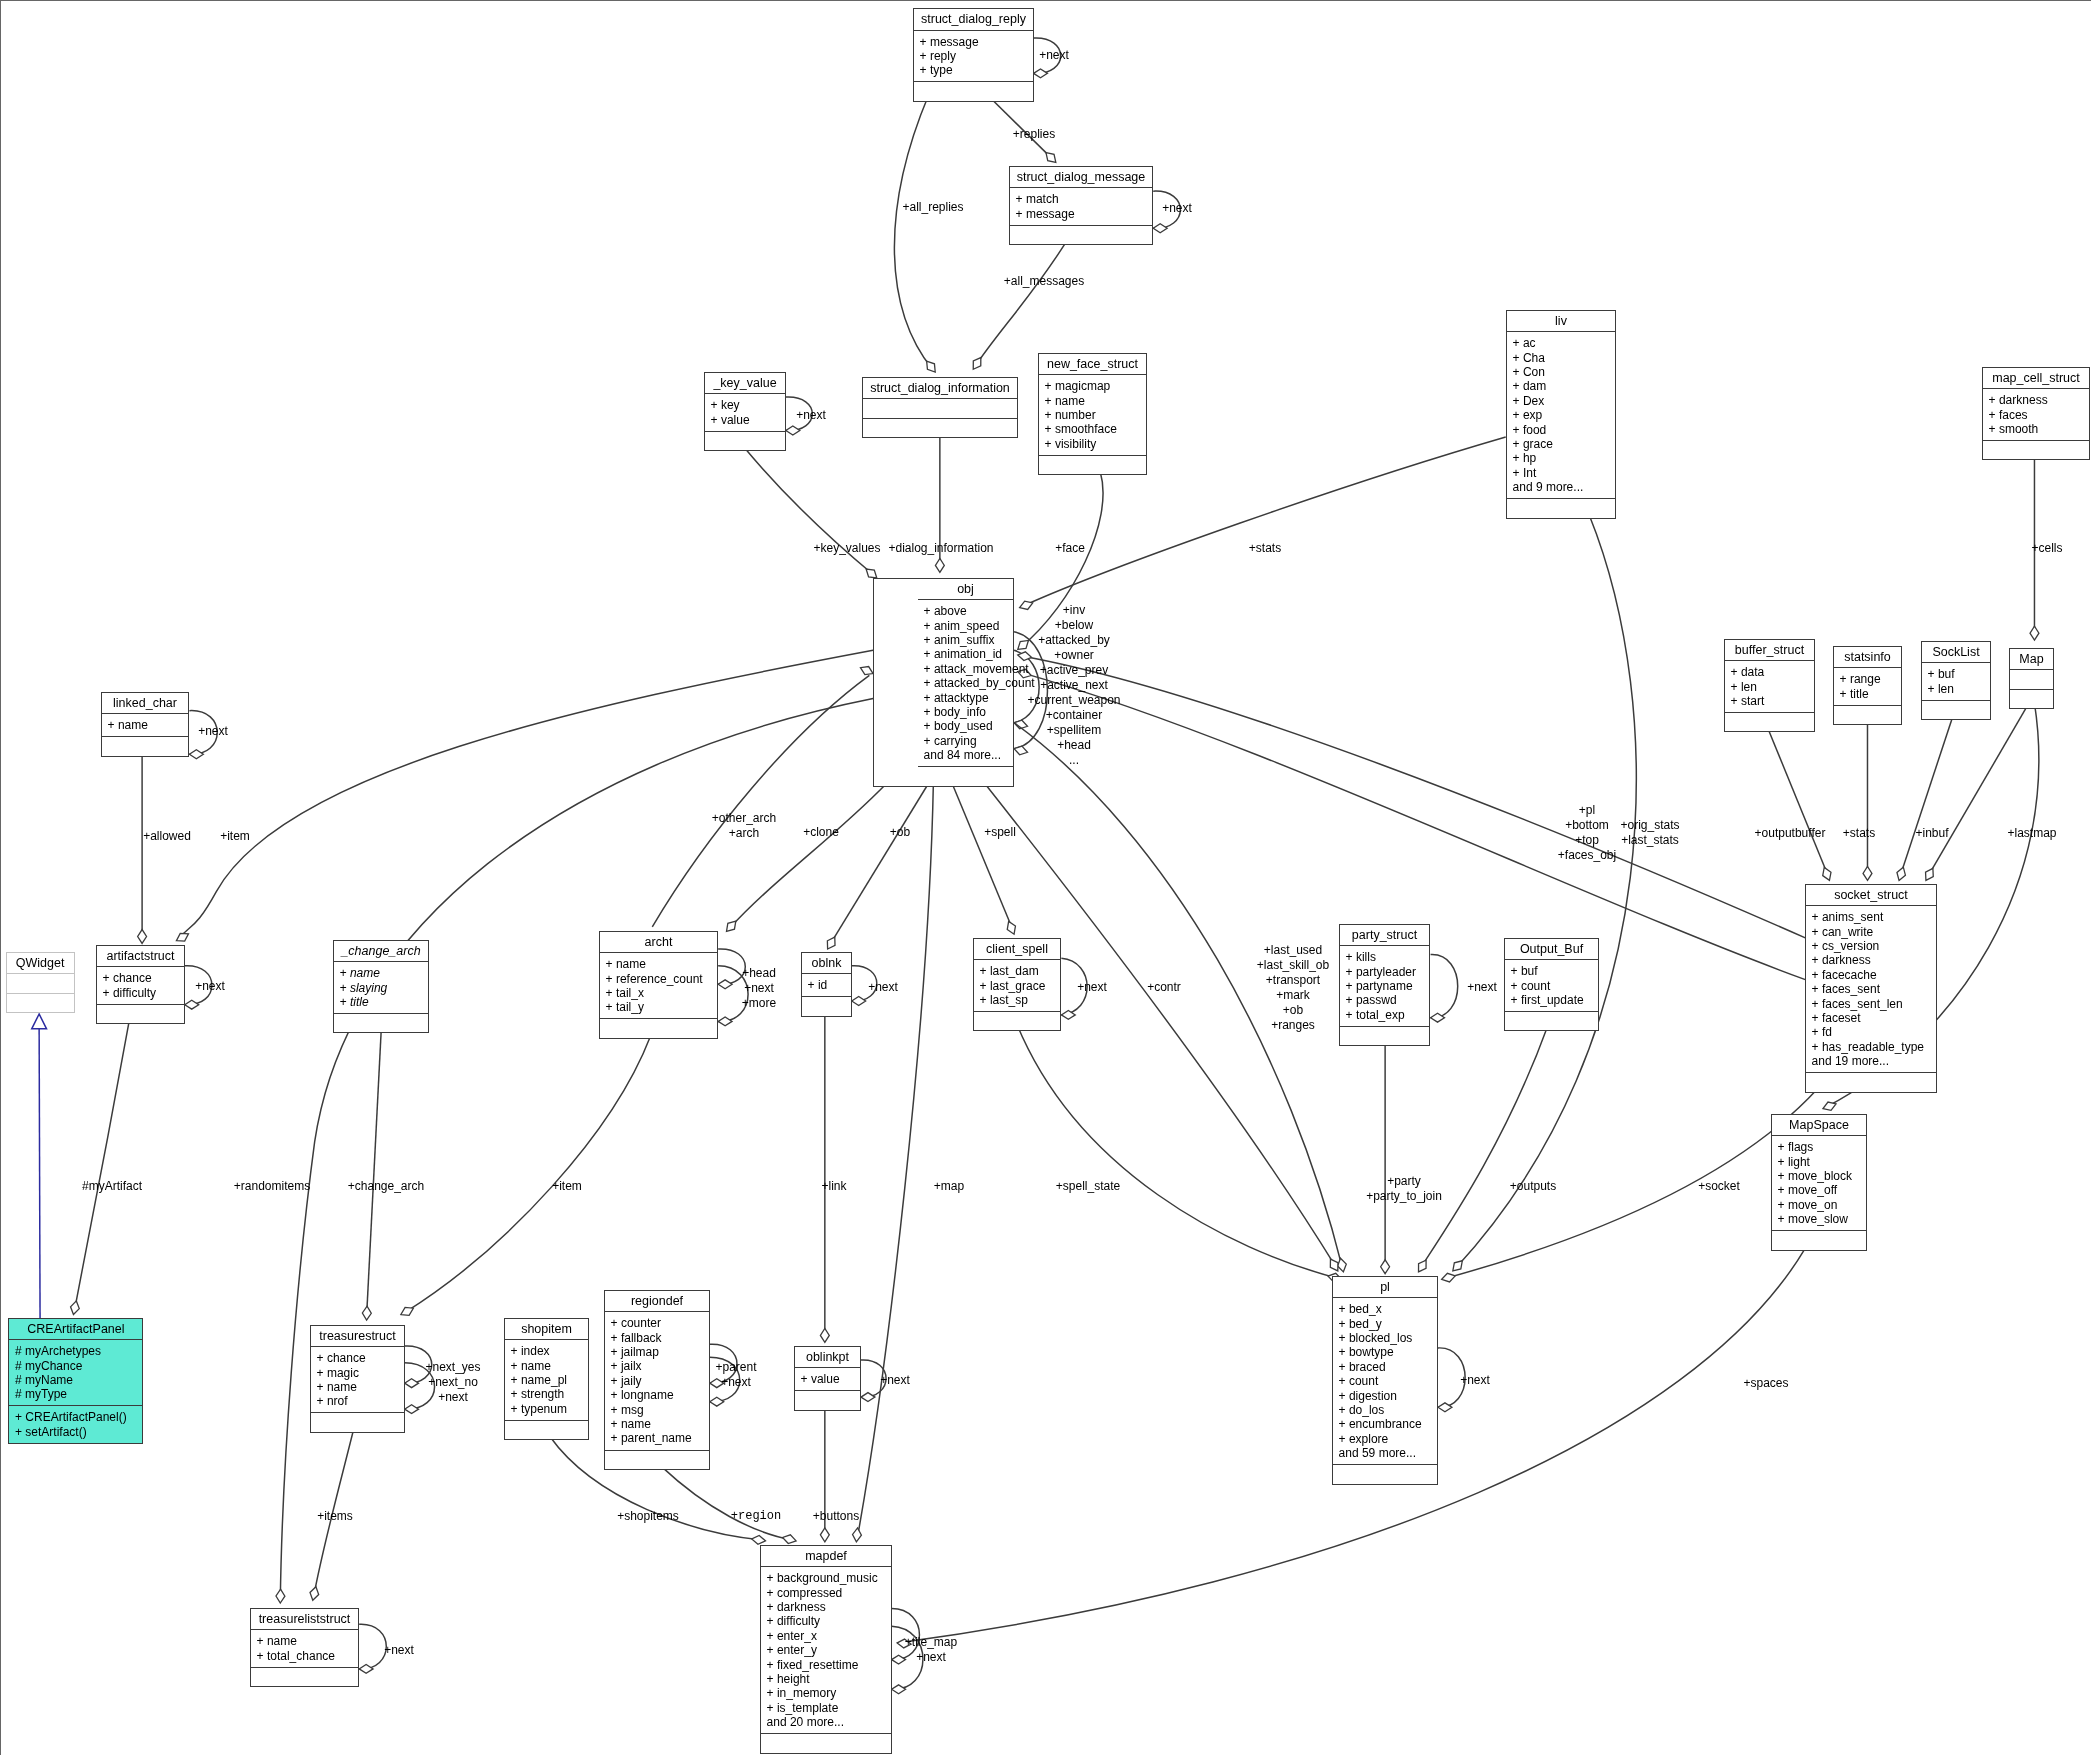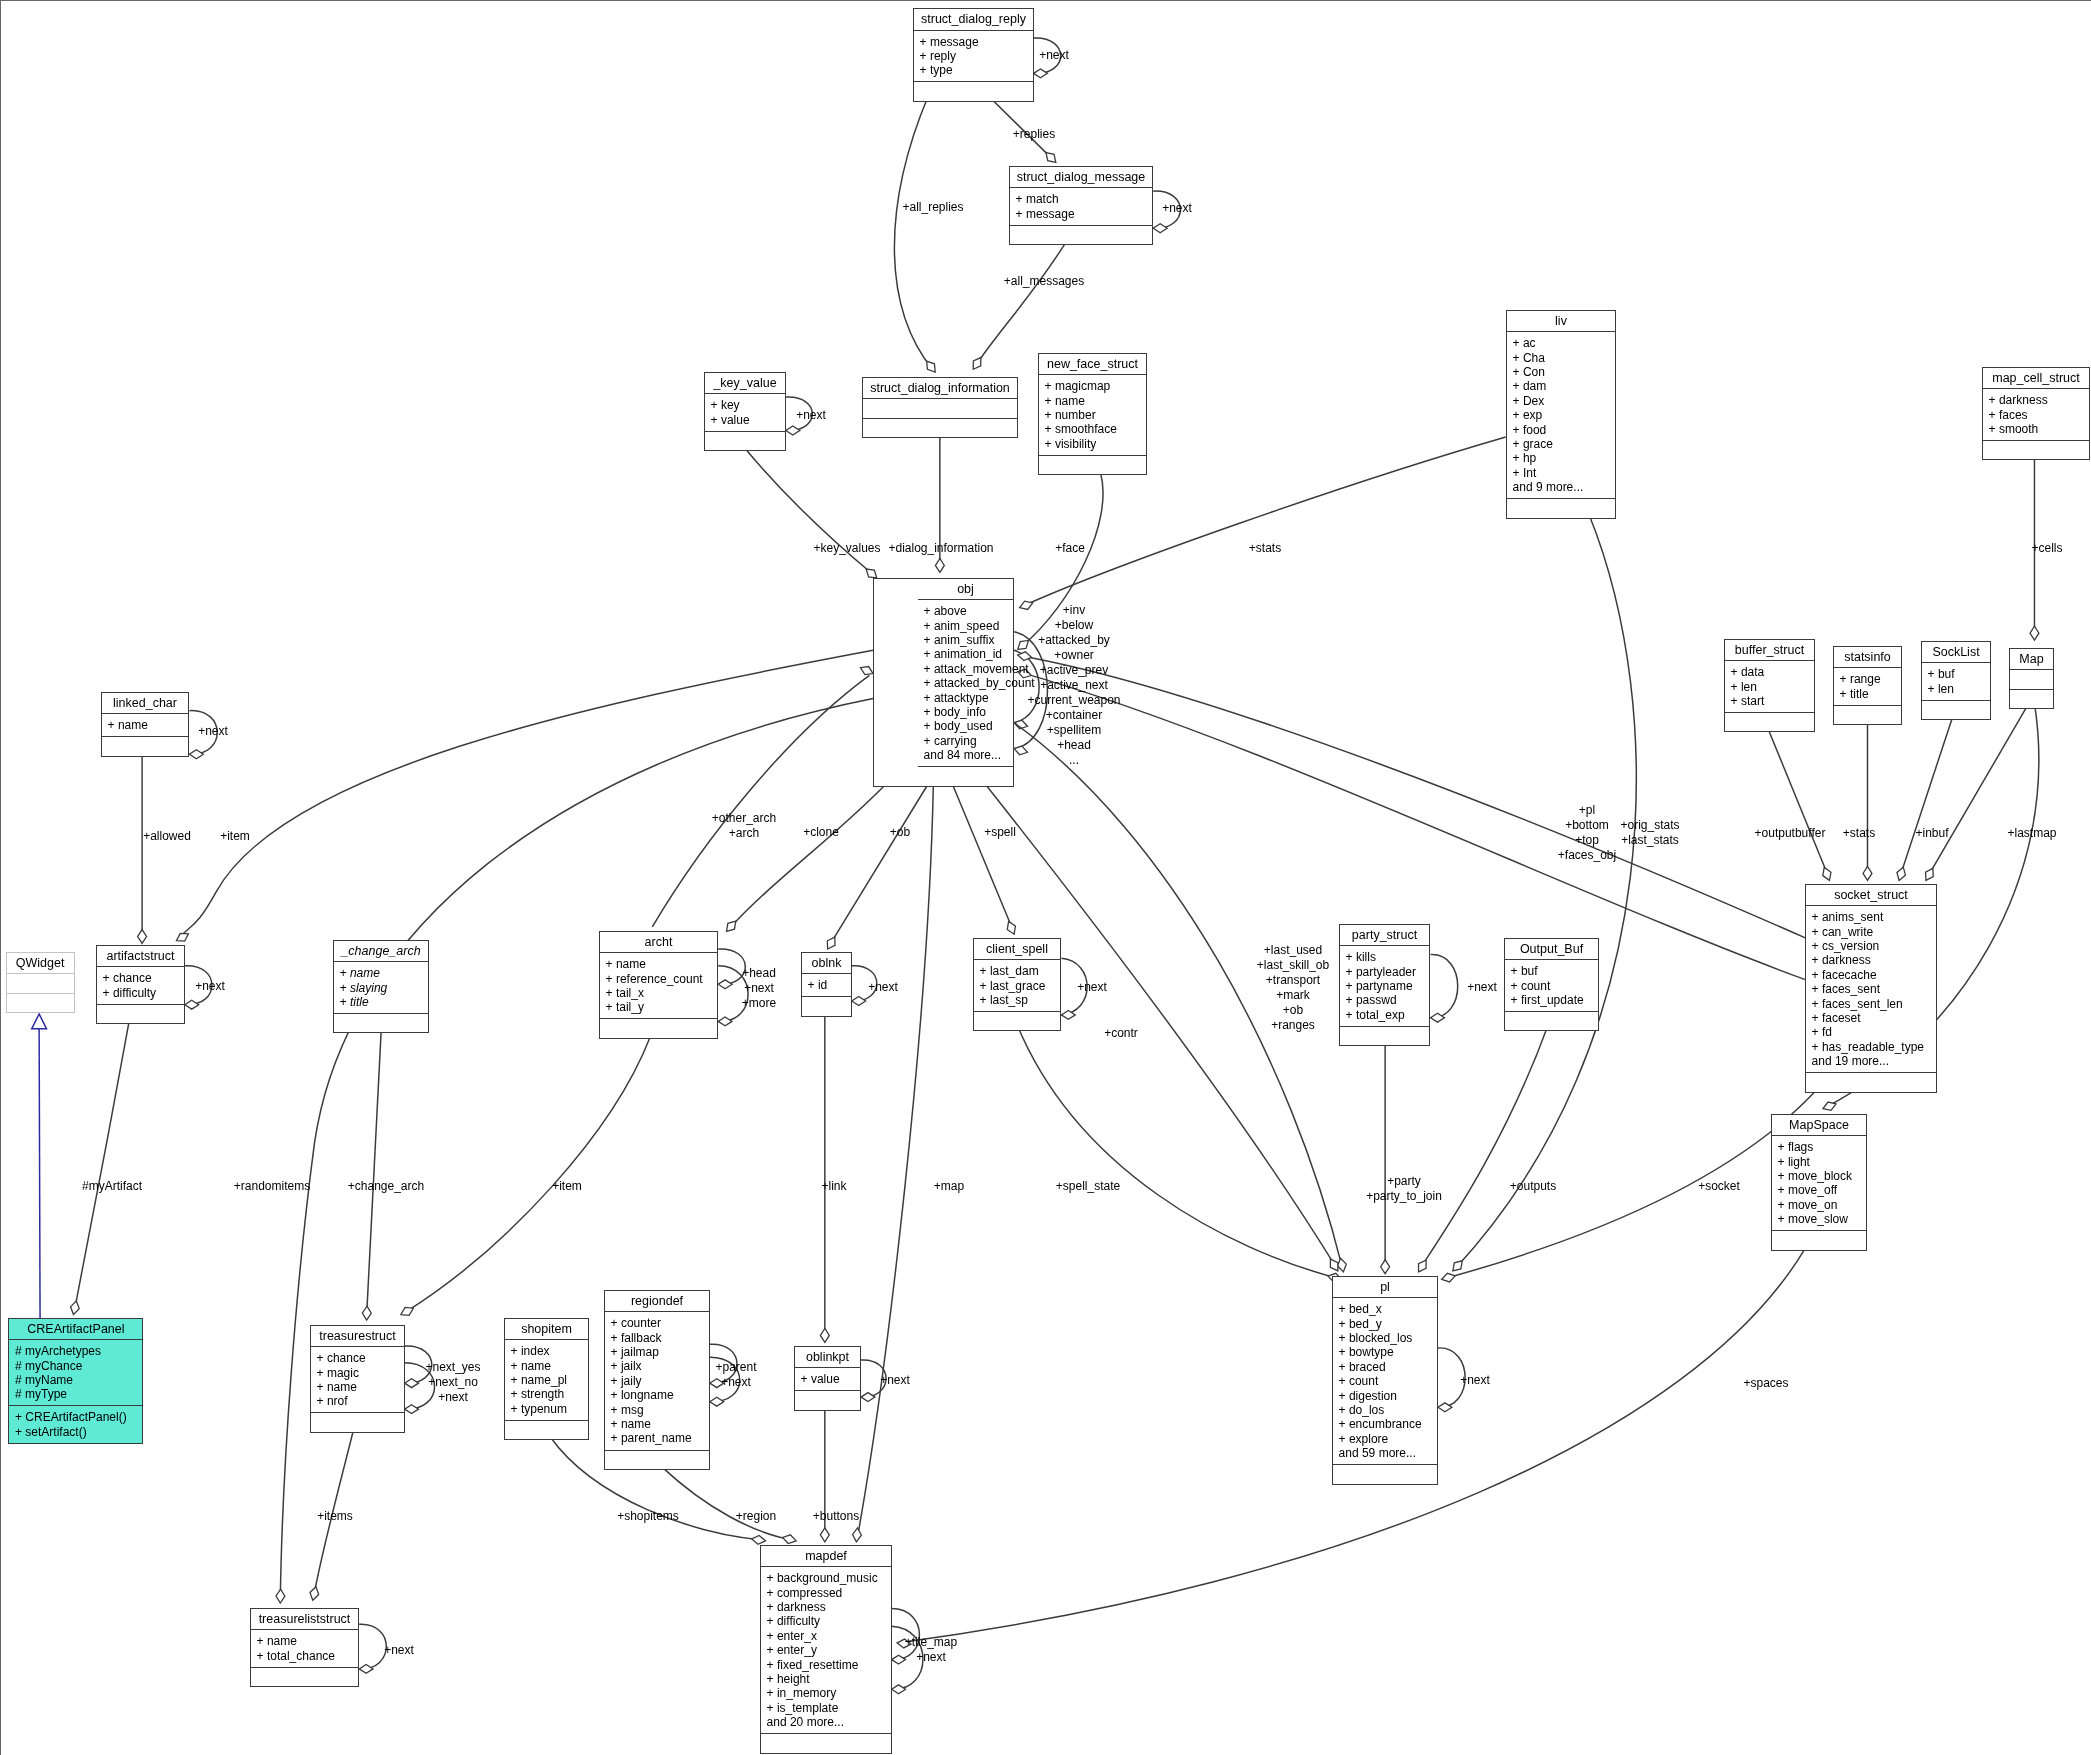--- a/index.html
+++ b/index.html
@@ -500,21 +500,21 @@
 +last_stats</div>
     <div class="edge-label" style="left: 1789px; top: 832px;">+outputbuffer</div>
     <div class="edge-label" style="left: 1858px; top: 832px;">+stats</div>
     <div class="edge-label" style="left: 1931px; top: 832px;">+inbuf</div>
     <div class="edge-label" style="left: 2031px; top: 832px;">+lastmap</div>
     <div class="edge-label" style="left: 758px; top: 987px;">+head
 +next
 +more</div>
     <div class="edge-label" style="left: 882px; top: 986px;">+next</div>
     <div class="edge-label" style="left: 1091px; top: 986px;">+next</div>
-    <div class="edge-label" style="left: 1120px; top: 986px; margin-top: 46px;">+contr</div>
+    <div class="edge-label" style="left: 1163px; top: 986px;">+contr</div>
     <div class="edge-label" style="left: 1292px; top: 987px;">+last_used
 +last_skill_ob
 +transport
 +mark
 +ob
 +ranges</div>
     <div class="edge-label" style="left: 1481px; top: 986px;">+next</div>
     <div class="edge-label" style="left: 111px; top: 1185px;">#myArtifact</div>
     <div class="edge-label" style="left: 271px; top: 1185px;">+randomitems</div>
     <div class="edge-label" style="left: 385px; top: 1185px;">+change_arch</div>
@@ -529,19 +529,19 @@
     <div class="edge-label" style="left: 452px; top: 1381px;">+next_yes
 +next_no
 +next</div>
     <div class="edge-label" style="left: 735px; top: 1374px;">+parent
 +next</div>
     <div class="edge-label" style="left: 894px; top: 1379px;">+next</div>
     <div class="edge-label" style="left: 1474px; top: 1379px;">+next</div>
     <div class="edge-label" style="left: 1765px; top: 1382px;">+spaces</div>
     <div class="edge-label" style="left: 334px; top: 1515px;">+items</div>
     <div class="edge-label" style="left: 647px; top: 1515px;">+shopitems</div>
-    <div class="edge-label" style="left: 755px; top: 1515px;">+region</div>
+    <div class="edge-label" style="left: 755px; top: 1515px; font-family: Liberation Mono, monospace;">+region</div>
     <div class="edge-label" style="left: 835px; top: 1515px;">+buttons</div>
     <div class="edge-label" style="left: 398px; top: 1649px;">+next</div>
     <div class="edge-label" style="left: 930px; top: 1649px;">+tile_map
 +next</div>
   </div>
 
 
 </body></html>

